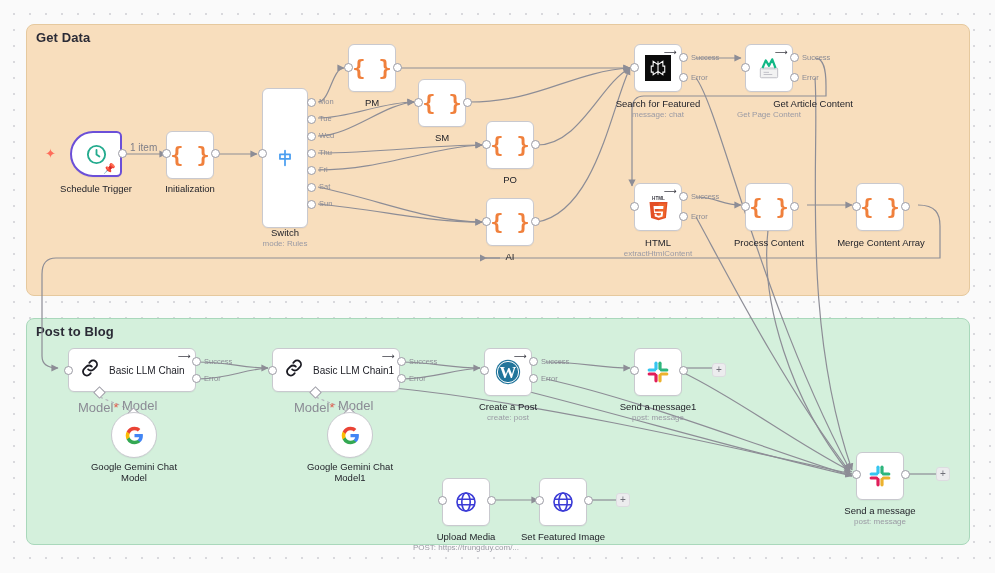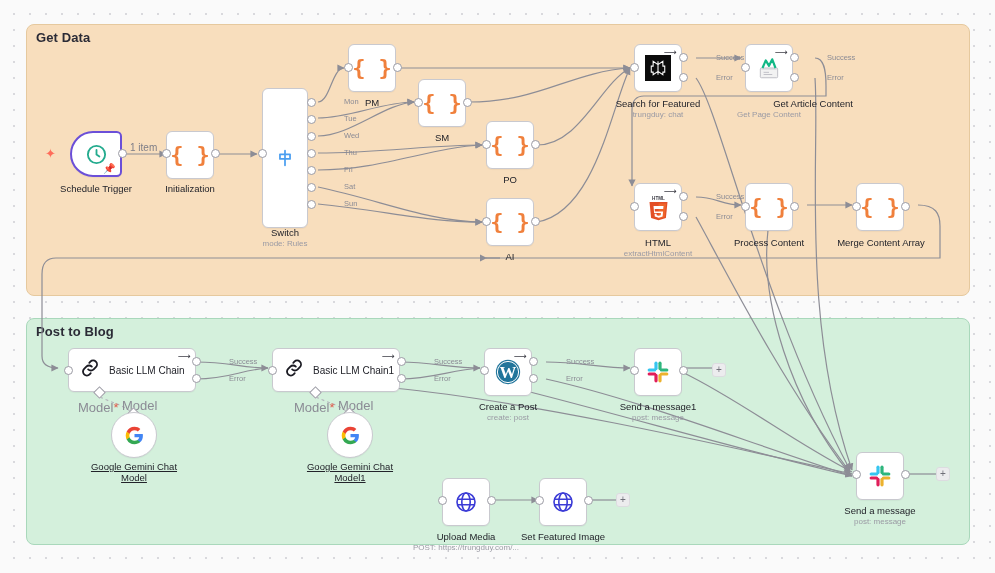--- a/index.html
+++ b/index.html
@@ -46,39 +46,39 @@
   }
   .node.circle{width:46px;height:46px;border-radius:50%;}
   .node-label{
     position:absolute;
     text-align:center;
     font-size:9.5px;
     color:#22232a;
     white-space:nowrap;
     line-height:11px;
   }
-  .node-label.multi{white-space:normal;line-height:11px;text-decoration:underline;}
+  .node-label.multi{white-space:normal;line-height:11px;}
   .node-sub{
     position:absolute;
     text-align:center;
     font-size:8px;
     color:#9a9aa4;
     white-space:nowrap;
   }
   .glyph{
     width:100%;height:100%;
     display:flex;align-items:center;justify-content:center;
   }
   .brace{color:#f0803c;font-size:22px;font-weight:bold;font-family:"DejaVu Sans Mono",monospace;line-height:1;}
   .port{
     position:absolute;width:9px;height:9px;border-radius:50%;
     background:#fff;border:1.4px solid #9b9ba4;box-sizing:border-box;
   }
   .port-label{
-    position:absolute;font-size:7.5px;color:#8b8b95;white-space:nowrap;margin-left:25px;
+    position:absolute;font-size:7.5px;color:#8b8b95;white-space:nowrap;
   }
   .plus{
     position:absolute;width:14px;height:14px;border-radius:3px;
     background:#ececee;border:1px solid #dcdce0;
     display:flex;align-items:center;justify-content:center;
     font-size:10px;color:#6f6f78;line-height:1;box-sizing:border-box;
   }
   .pin{position:absolute;color:#6b4fd8;font-size:10px;}
   .bolt{position:absolute;color:#ff6d5a;font-size:13px;font-weight:bold;}
   .arrow-tr{position:absolute;right:4px;top:2px;font-size:9px;color:#3b3b44;}
@@ -290,21 +290,21 @@
       </svg>
     </div>
   </div>
 </div>
 <div class="port" style="left:630px;top:63px;"></div>
 <div class="port" style="left:679px;top:53px;"></div>
 <div class="port-label" style="left:691px;top:53px;">Success</div>
 <div class="port" style="left:679px;top:73px;"></div>
 <div class="port-label" style="left:691px;top:73px;">Error</div>
 <div class="node-label" style="left:598px;top:98px;width:120px;">Search for Featured</div>
-<div class="node-sub" style="left:598px;top:110px;width:120px;">trungduy: chat</div>
+<div class="node-sub" style="left:598px;top:110px;width:120px;">message: chat</div>
 
 <div class="node square" style="left:745px;top:44px;">
   <div class="arrow-tr">⟶</div>
   <div class="glyph">
     <svg width="26" height="26" viewBox="0 0 24 24">
       <rect x="4" y="12" width="16" height="9" rx="1" fill="#f2f2f2" stroke="#bdbdc4" stroke-width=".9"></rect>
       <path d="M5 13h14" stroke="#cfcfd6" stroke-width=".8"></path>
       <path d="M7 16h5M7 18h8" stroke="#b8b8c0" stroke-width=".8"></path>
       <path d="M6 12 L9 5 L12 10 L15 4 L18 12" fill="none" stroke="#12b886" stroke-width="2" stroke-linejoin="round"></path>
     </svg>

